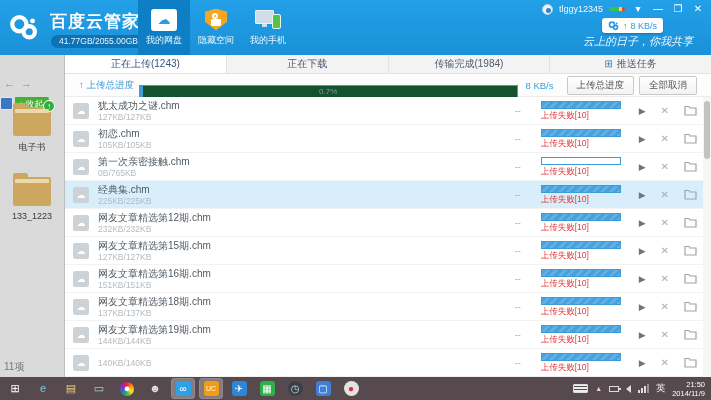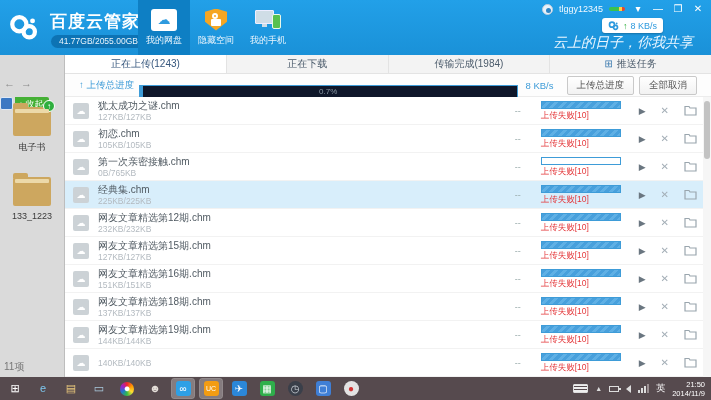--- a/index.html
+++ b/index.html
@@ -39,33 +39,33 @@
 
   .user-row{position:absolute;right:6px;top:3px;display:flex;align-items:center;gap:6px;color:#fff;}
   .avatar{width:11px;height:11px;border-radius:50%;background:#e8f2fa;border:1px solid #bcd;position:relative;}
   .avatar::after{content:"";position:absolute;left:3px;top:3px;width:5px;height:5px;border-radius:50%;background:#2e86c6;}
   .username{font-size:9px;color:#f2f9ff;}
   .level-meter{width:16px;height:4px;border-radius:2px;background:linear-gradient(90deg,#39c24e 0 60%,#ffd23e 60% 80%,#e8442e 80%);}
   .win-btn{font-size:10px;color:#fff;width:14px;text-align:center;cursor:pointer;line-height:12px;}
   .speed-float{position:absolute;right:48px;top:18px;background:#fff;border-radius:3px;height:15px;display:flex;align-items:center;gap:3px;padding:0 6px;box-shadow:0 1px 2px rgba(0,0,0,.25);}
   .speed-float .arrow{color:#2faf3e;font-size:9px;}
   .speed-float .val{color:#2e9ade;font-size:9px;}
-  .slogan{position:absolute;right:18px;top:34px;color:#eaf6ff;font-size:14px;font-family:"DejaVu Serif",serif;font-style:italic;white-space:nowrap;}
+  .slogan{position:absolute;right:18px;top:34px;color:#eaf6ff;font-size:11px;font-family:"DejaVu Serif",serif;font-style:italic;white-space:nowrap;}
 
   
   .main{position:absolute;left:65px;top:55px;width:646px;height:322px;background:#fff;}
   .tab-bar{display:flex;height:19px;background:#a21caf;border-bottom:1px solid #e3e3e3;}
   .tab{flex:1;display:flex;align-items:center;justify-content:center;gap:4px;font-size:10px;color:#4b5b6b;border-right:1px solid #e3e3e3;cursor:pointer;background:#f3f3f3;}
   .tab:last-child{border-right:none;}
   .tab.active{background:#fff;color:#34557c;}
   .tab-icon{display:none;color:#3e7cb0;font-size:10px;line-height:10px;}
 
   .progress-row{height:23px;display:flex;align-items:center;padding:0 14px;border-bottom:1px solid #ececec;background:#fdfdfd;}
   .total-label{font-size:9.5px;color:#3e9cd8;white-space:nowrap;margin-right:5px;}
-  .total-bar{flex:1;height:13px;border:1px solid #3e9cd8;position:relative;background:#0f172a;margin-right:8px;margin-top:12px;}
+  .total-bar{flex:1;height:13px;border:1px solid #3e9cd8;position:relative;background:#14532d;margin-right:8px;margin-top:12px;}
   .total-fill{position:absolute;left:0;top:0;bottom:0;background:#3e9cd8;}
   .total-pct{position:absolute;left:0;right:0;top:1px;text-align:center;font-size:8px;color:#8a98a4;}
   .total-speed{font-size:9.5px;color:#3e9cd8;margin-right:8px;white-space:nowrap;}
   .gbtn{font-size:9.5px;color:#555;border:1px solid #c9c9c9;border-radius:2px;background:linear-gradient(#fff,#f2f2f2);padding:2px 9px;margin-left:5px;white-space:nowrap;cursor:pointer;}
 
   .list{position:relative;height:280px;overflow:hidden;}
   .row{height:28px;display:flex;align-items:center;padding:0 14px 0 8px;border-bottom:1px solid #f2f2f2;background:#fff;}
   .row.selected{background:#d8eefb;}
   .ficon{width:16px;height:16px;background:#ccd2d6;border-radius:2px;color:#fff;font-size:9px;line-height:16px;text-align:center;flex:none;}
   .finfo{flex:1;margin-left:9px;overflow:hidden;}

